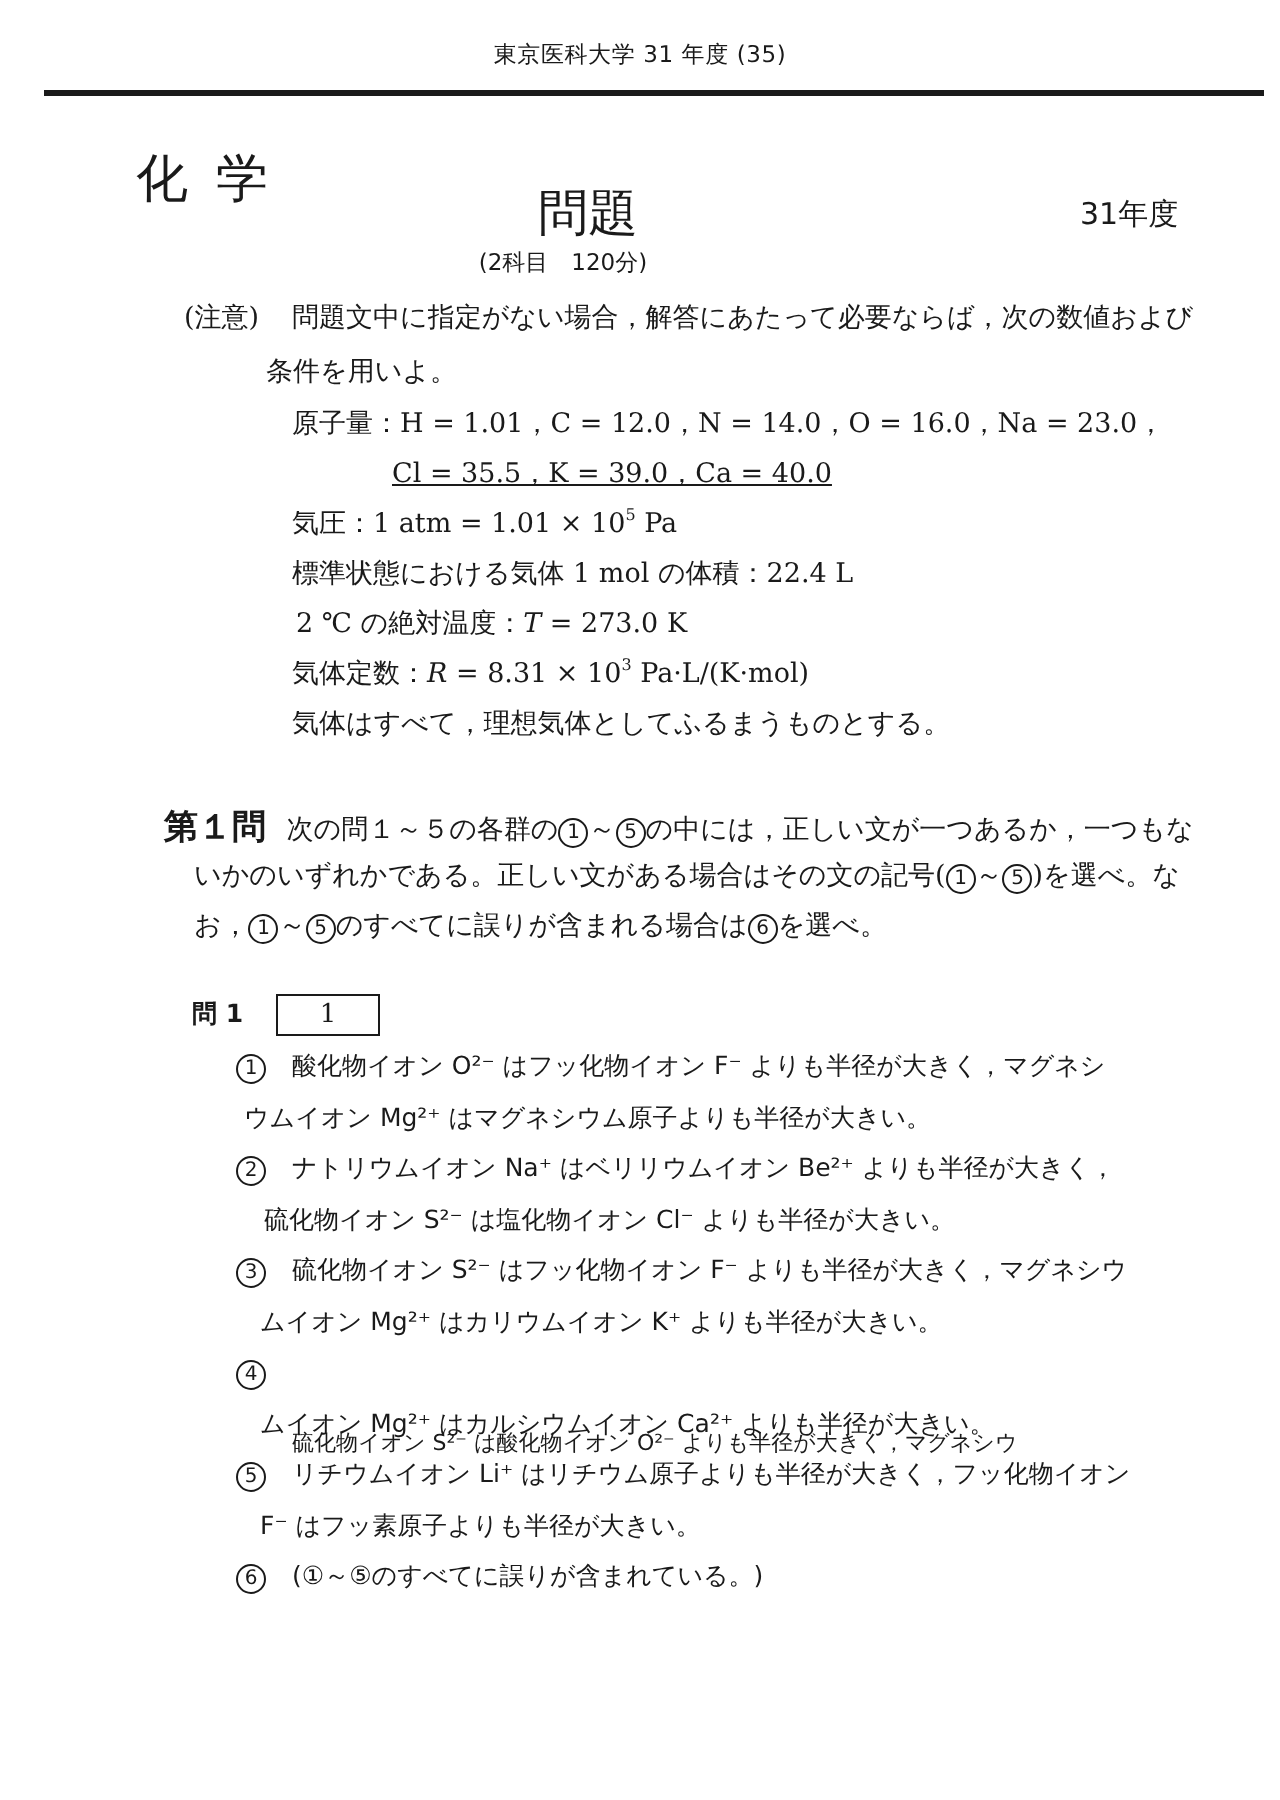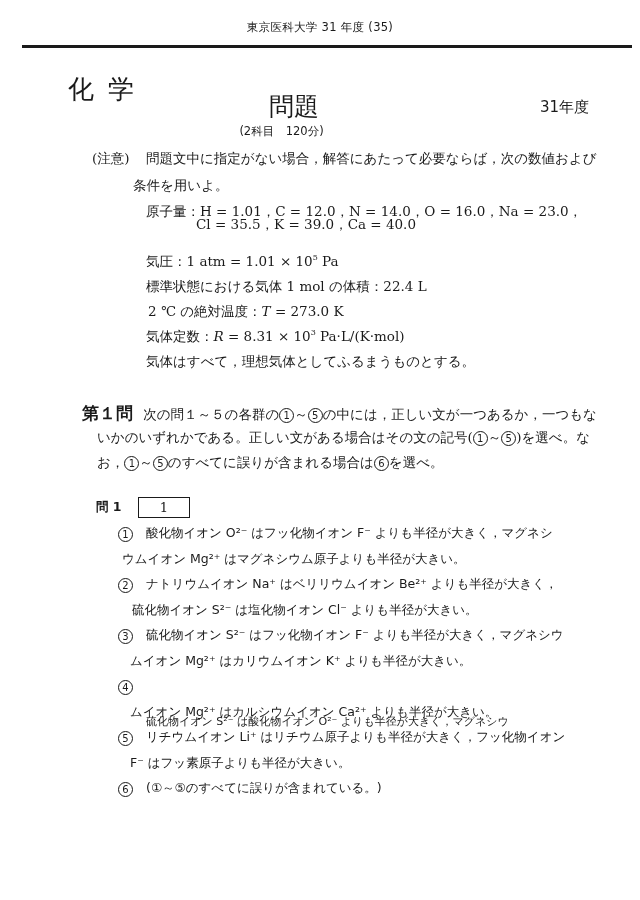--- a/index.html
+++ b/index.html
@@ -46,21 +46,21 @@
 <div class="abs meta">(2科目　120分)</div>
 
 <div>
   <div class="line" style="top:150px; left:92px;">(注意)</div>
   <div class="line" style="top:150px; left:146px;">問題文中に指定がない場合，解答にあたって必要ならば，次の数値および</div>
   <div class="line" style="top:177px; left:133px;">条件を用いよ。</div>
 
   <div class="line" style="top:203px; left:146px;">
     <span>原子量：</span><span>H = 1.01，C = 12.0，N = 14.0，O = 16.0，Na = 23.0，</span>
   </div>
-  <div class="line" style="top:216px; left:196px;">Cl = 35.5，K = 39.0，Ca = 40.0</div>
+  <div class="line" style="top:228px; left:196px;text-decoration:underline;">Cl = 35.5，K = 39.0，Ca = 40.0</div>
 
   <div class="line" style="top:253px; left:146px;">
     <span>気圧：</span><span>1 atm = 1.01 × 10</span><sup>5</sup><span> Pa</span>
   </div>
   <div class="line" style="top:278px; left:146px;">標準状態における気体 1 mol の体積：22.4 L</div>
   <div class="line" style="top:303px; left:148px;">
     <span>2 ℃ の絶対温度：</span><span class="it">T</span><span> = 273.0 K</span>
   </div>
   <div class="line" style="top:328px; left:146px;">
     <span>気体定数：</span><span class="it">R</span><span> = 8.31 × 10</span><sup>3</sup><span> Pa·L/(K·mol)</span>

